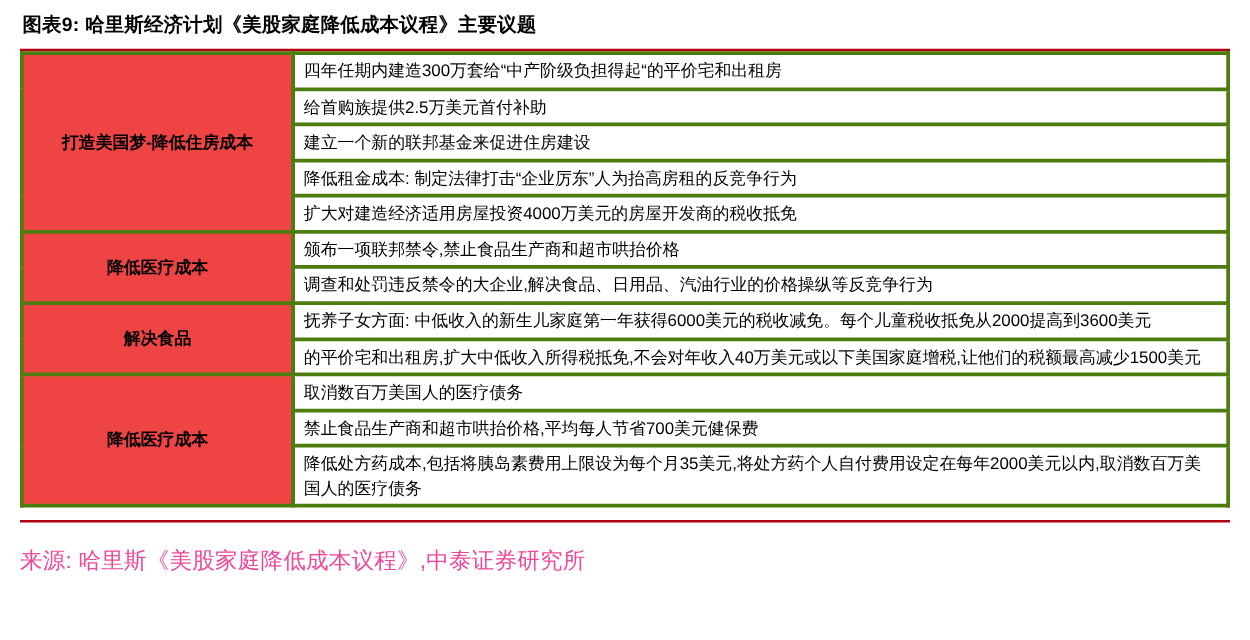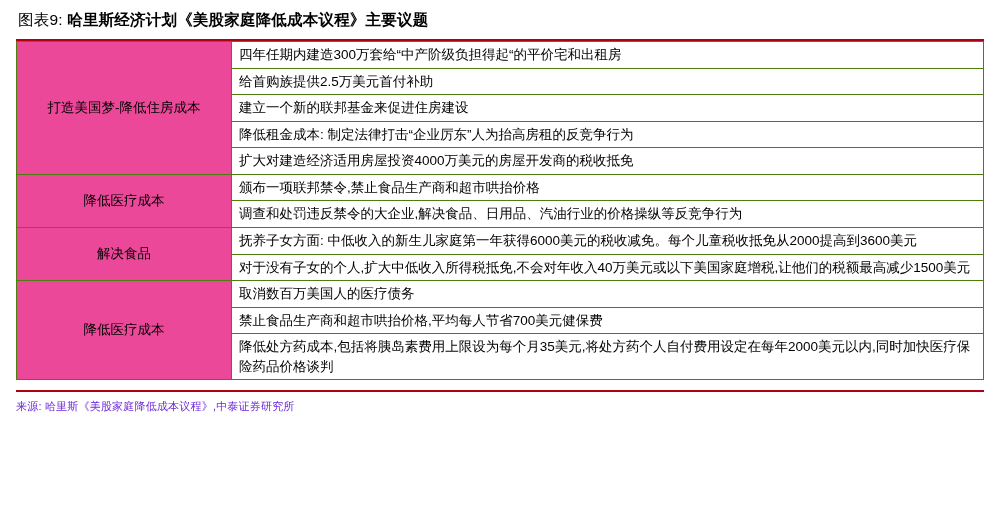--- a/index.html
+++ b/index.html
@@ -25,67 +25,67 @@
   .title-bar {
     padding: 10px 0 8px 2px;
     font-size: 15.5px;
     font-weight: bold;
     color: #000000;
     letter-spacing: 0.2px;
     white-space: nowrap;
   }
   .title-label {
     color: #000000;
-    font-weight: normal;
+    font-weight: bold;
   }
   .title-rule {
     height: 2px;
     background: #b00014;
     margin: 0 0 0 0;
   }
   
   table.agenda {
     width: 968px;
     border-collapse: collapse;
     table-layout: fixed;
     margin-top: 0;
   }
   table.agenda td {
-    border: 1px solid #4d7c0f;
+    border: 3px solid #4d7c0f;
     vertical-align: middle;
     padding: 3px 7px;
     font-size: 13.5px;
     line-height: 1.45;
     color: #000000;
   }
   td.cat {
     width: 200px;
-    background: #ec4899;
+    background: #ef4444;
     color: #ffffff;
-    font-weight: normal;
+    font-weight: bold;
     text-align: center;
     font-size: 14.5px;
     line-height: 1.5;
     border-color: #b00014;
     padding: 4px 8px;
   }
   td.item {
     background: #ffffff;
     text-align: left;
   }
   
   .foot-rule {
     height: 2px;
     background: #b00014;
     margin-top: 10px;
   }
   .source {
-    margin-top: 7px;
-    font-size: 11px;
-    color: #6d28d9;
+    margin-top: 18px;
+    font-size: 18px;
+    color: #ec4899;
     letter-spacing: 0.2px;
   }
 </style>
 </head>
 <body>
 
 <div class="page">
 
   <div class="title-bar">
     <span class="title-label">图表9:</span>
@@ -117,31 +117,31 @@
           <td class="item">颁布一项联邦禁令,禁止食品生产商和超市哄抬价格</td>
         </tr>
         <tr>
           <td class="item">调查和处罚违反禁令的大企业,解决食品、日用品、汽油行业的价格操纵等反竞争行为</td>
         </tr>
         <tr>
           <td class="cat" rowspan="2">解决食品</td>
           <td class="item">抚养子女方面: 中低收入的新生儿家庭第一年获得6000美元的税收减免。每个儿童税收抵免从2000提高到3600美元</td>
         </tr>
         <tr>
-          <td class="item">对于没有子女的个人,扩大中低收入所得税抵免,不会对年收入40万美元或以下美国家庭增税,让他们的税额最高减少1500美元</td>
+          <td class="item">的平价宅和出租房,扩大中低收入所得税抵免,不会对年收入40万美元或以下美国家庭增税,让他们的税额最高减少1500美元</td>
         </tr>
         <tr>
           <td class="cat" rowspan="3">降低医疗成本</td>
           <td class="item">取消数百万美国人的医疗债务</td>
         </tr>
         <tr>
           <td class="item">禁止食品生产商和超市哄抬价格,平均每人节省700美元健保费</td>
         </tr>
         <tr>
-          <td class="item">降低处方药成本,包括将胰岛素费用上限设为每个月35美元,将处方药个人自付费用设定在每年2000美元以内,同时加快医疗保险药品价格谈判</td>
+          <td class="item">降低处方药成本,包括将胰岛素费用上限设为每个月35美元,将处方药个人自付费用设定在每年2000美元以内,取消数百万美国人的医疗债务</td>
         </tr>
       </tbody>
   </table>
 
   <div class="foot-rule"></div>
   <div class="source">来源: 哈里斯《美股家庭降低成本议程》,中泰证券研究所</div>
 
 </div>
 
 </body></html>

